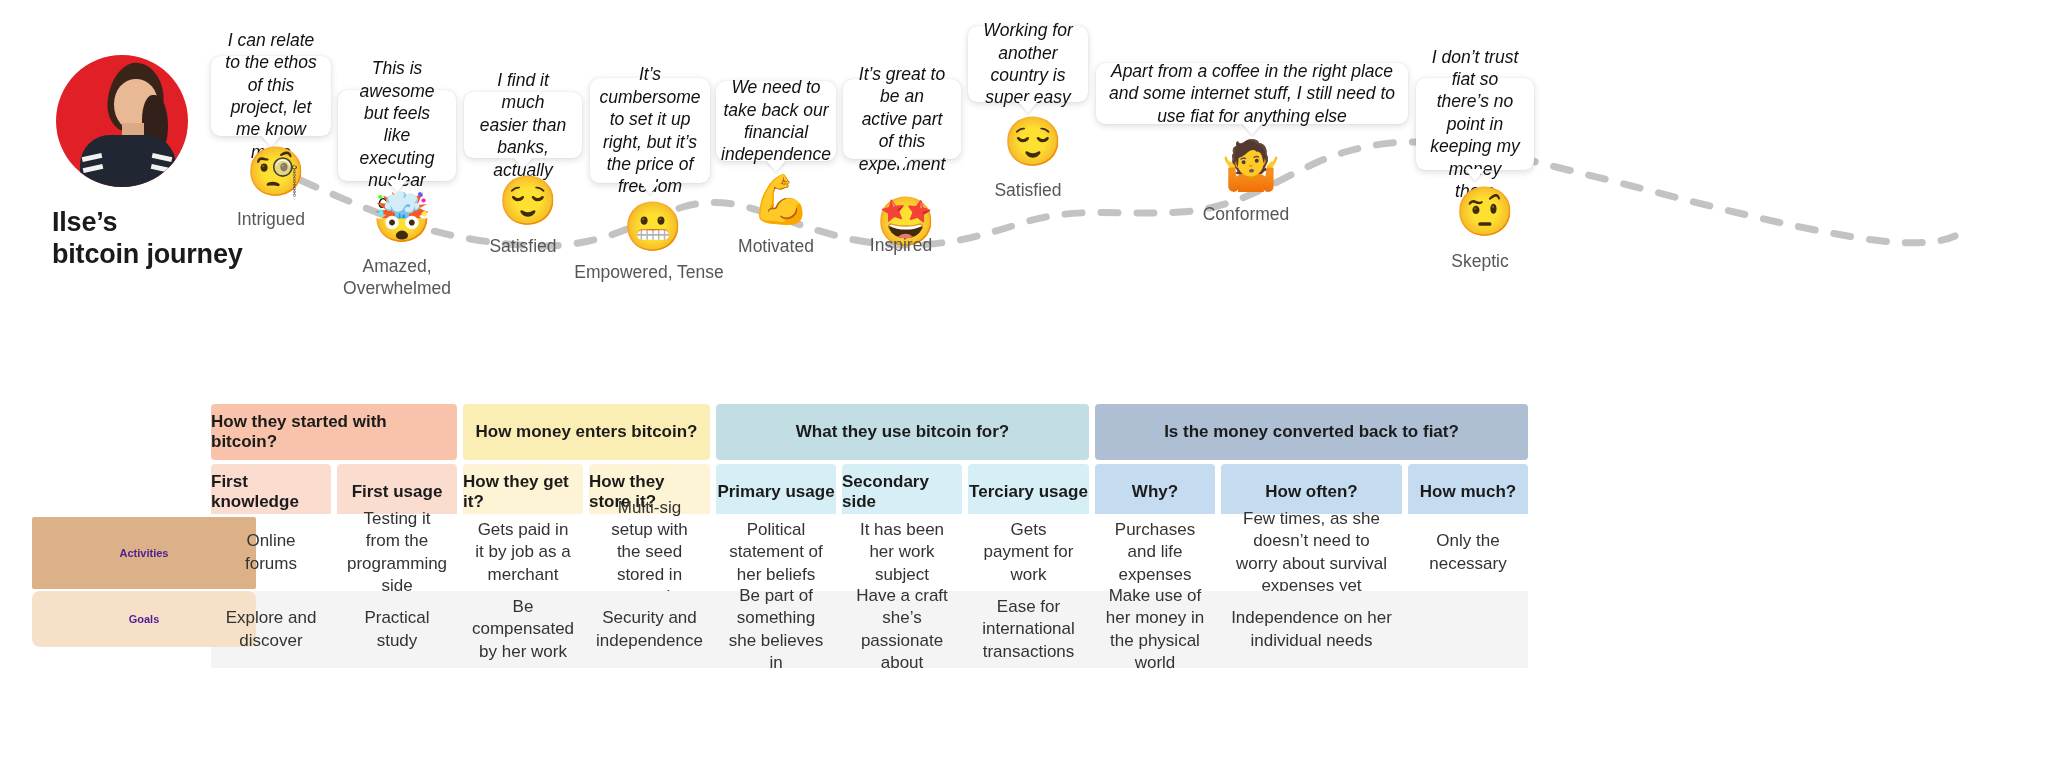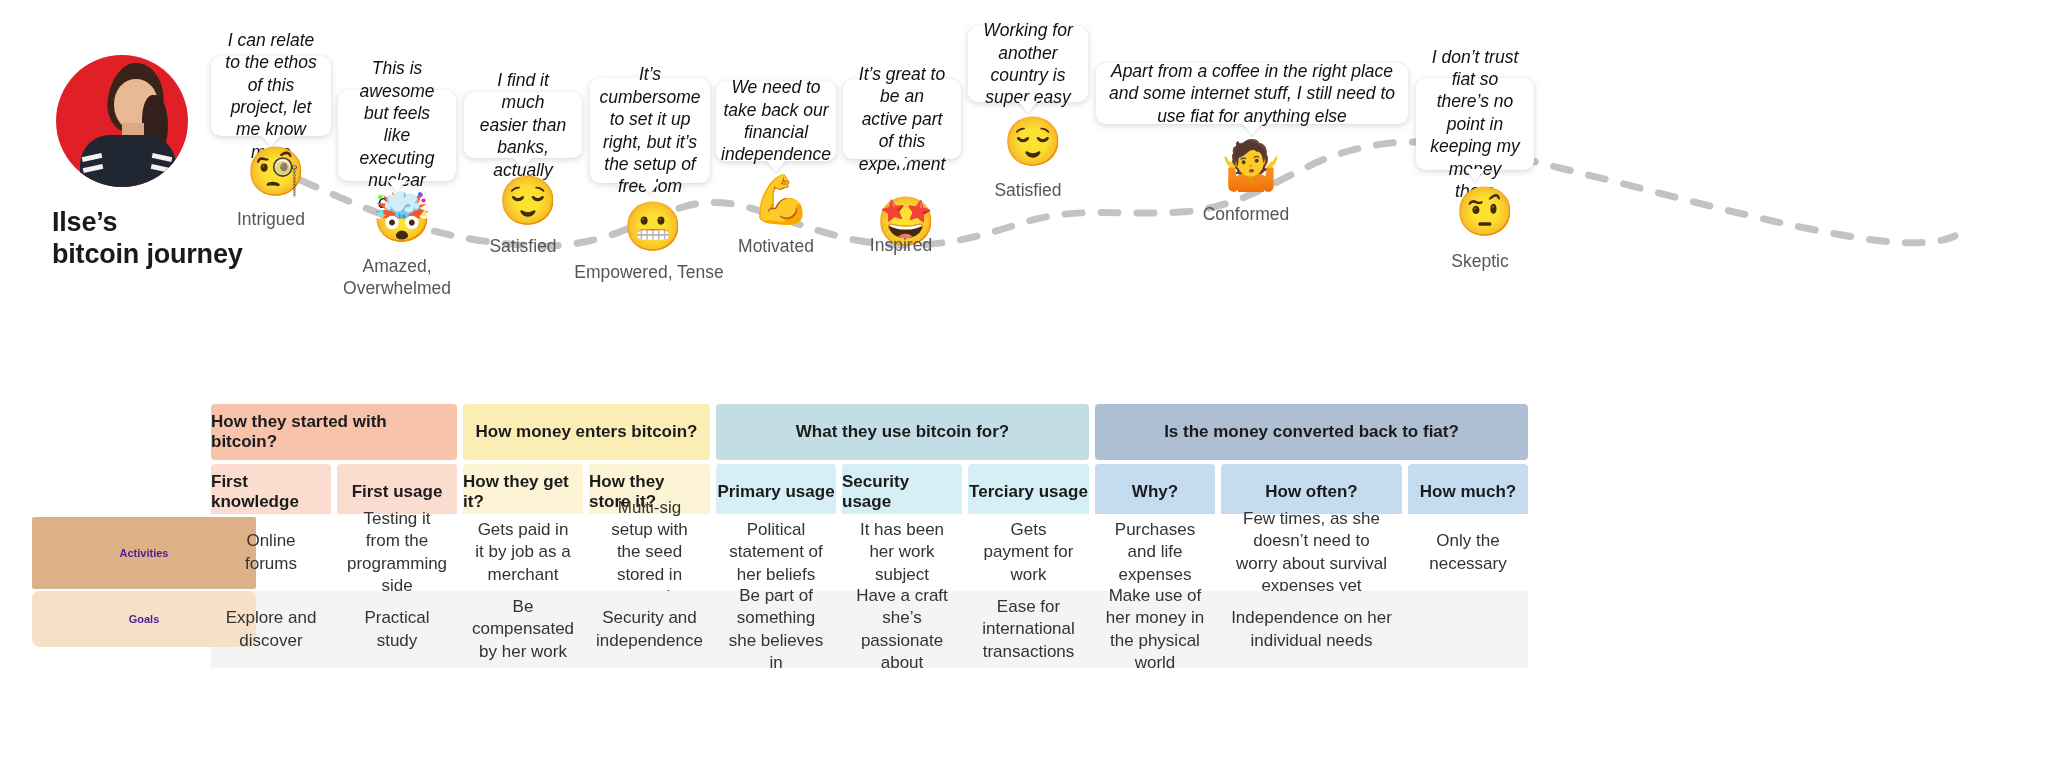--- a/index.html
+++ b/index.html
@@ -152,21 +152,21 @@
     </div>
     <div class="bubble" style="left:338px; top:90px; width:118px; height:91px;">
       <span>This is awesome but feels like executing nuclear code</span>
       <span class="tail"></span>
     </div>
     <div class="bubble" style="left:464px; top:92px; width:118px; height:66px;">
       <span>I find it much easier than banks, actually</span>
       <span class="tail"></span>
     </div>
     <div class="bubble" style="left:590px; top:78px; width:120px; height:105px;">
-      <span>It’s cumbersome to set it up right, but it’s the setup of freedom</span>
+      <span>It’s cumbersome to set it up right, but it’s the price of freedom</span>
       <span class="tail"></span>
     </div>
     <div class="bubble" style="left:716px; top:81px; width:120px; height:80px;">
       <span>We need to take back our financial independence</span>
       <span class="tail"></span>
     </div>
     <div class="bubble" style="left:843px; top:79px; width:118px; height:80px;">
       <span>It’s great to be an active part of this experiment</span>
       <span class="tail"></span>
     </div>
@@ -234,21 +234,21 @@
       <div class="sub" style="left:463px; width:120px; background:#fdf4d5;">
         <span>How they get it?</span>
       </div>
       <div class="sub" style="left:589px; width:121px; background:#fdf4d5;justify-content:center;">
         <span>How they store it?</span>
       </div>
       <div class="sub" style="left:716px; width:120px; background:#d6eef5;">
         <span>Primary usage</span>
       </div>
       <div class="sub" style="left:842px; width:120px; background:#d6eef5;">
-        <span>Security usage</span>
+        <span>Secondary side</span>
       </div>
       <div class="sub" style="left:968px; width:121px; background:#d6eef5;">
         <span>Terciary usage</span>
       </div>
       <div class="sub" style="left:1095px; width:120px; background:#c5dcf0;">
         <span>Why?</span>
       </div>
       <div class="sub" style="left:1221px; width:181px; background:#c5dcf0;">
         <span>How often?</span>
       </div>

